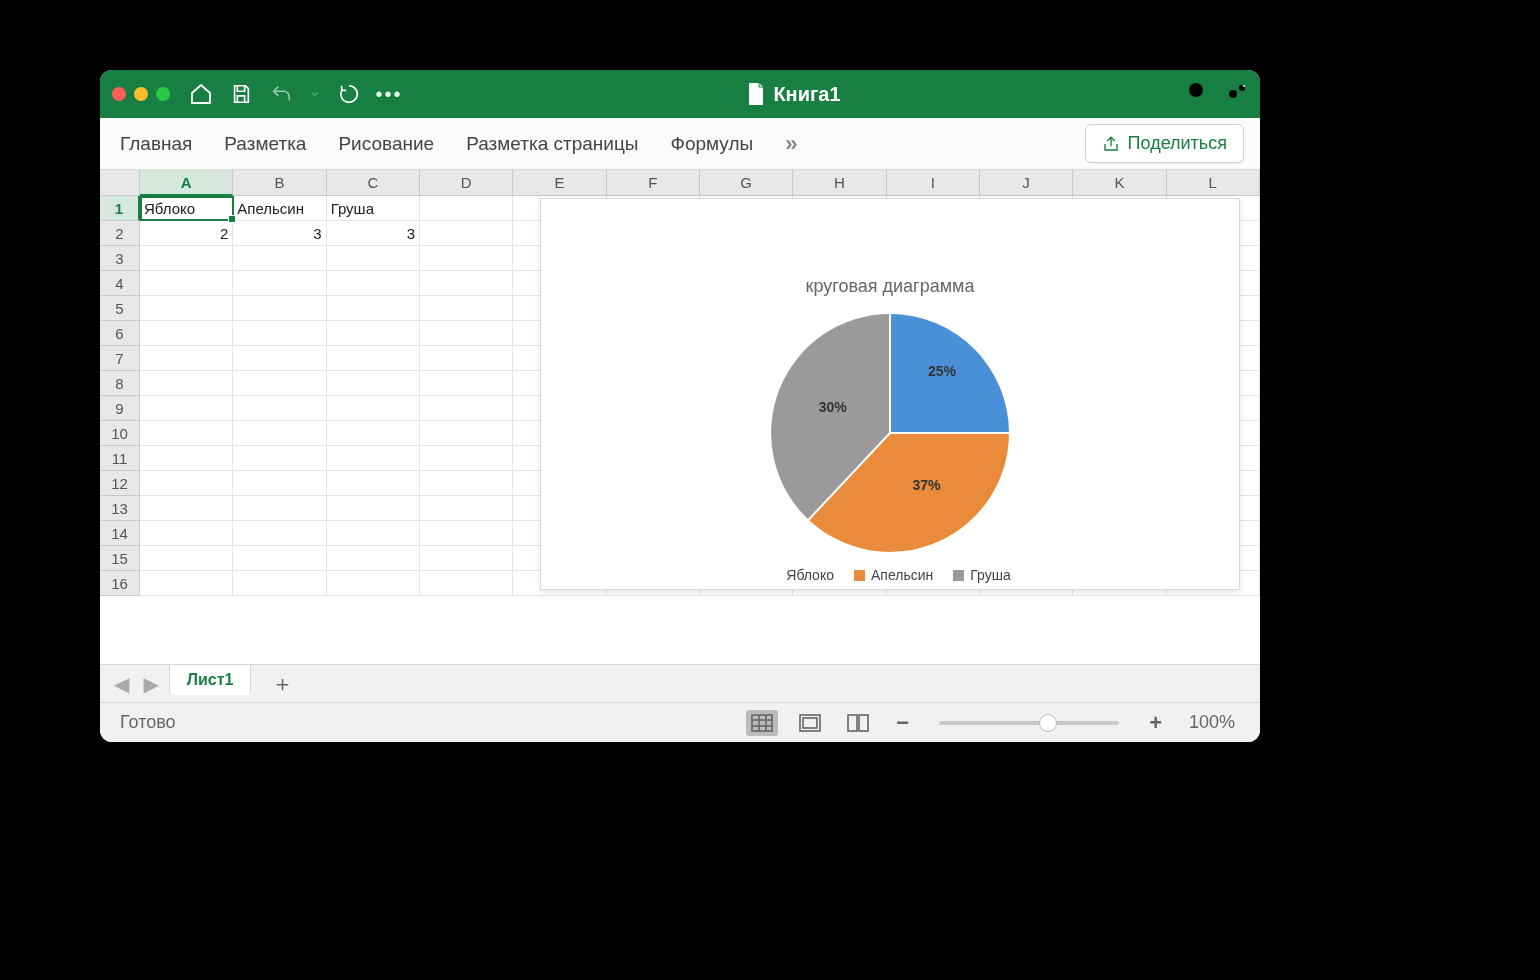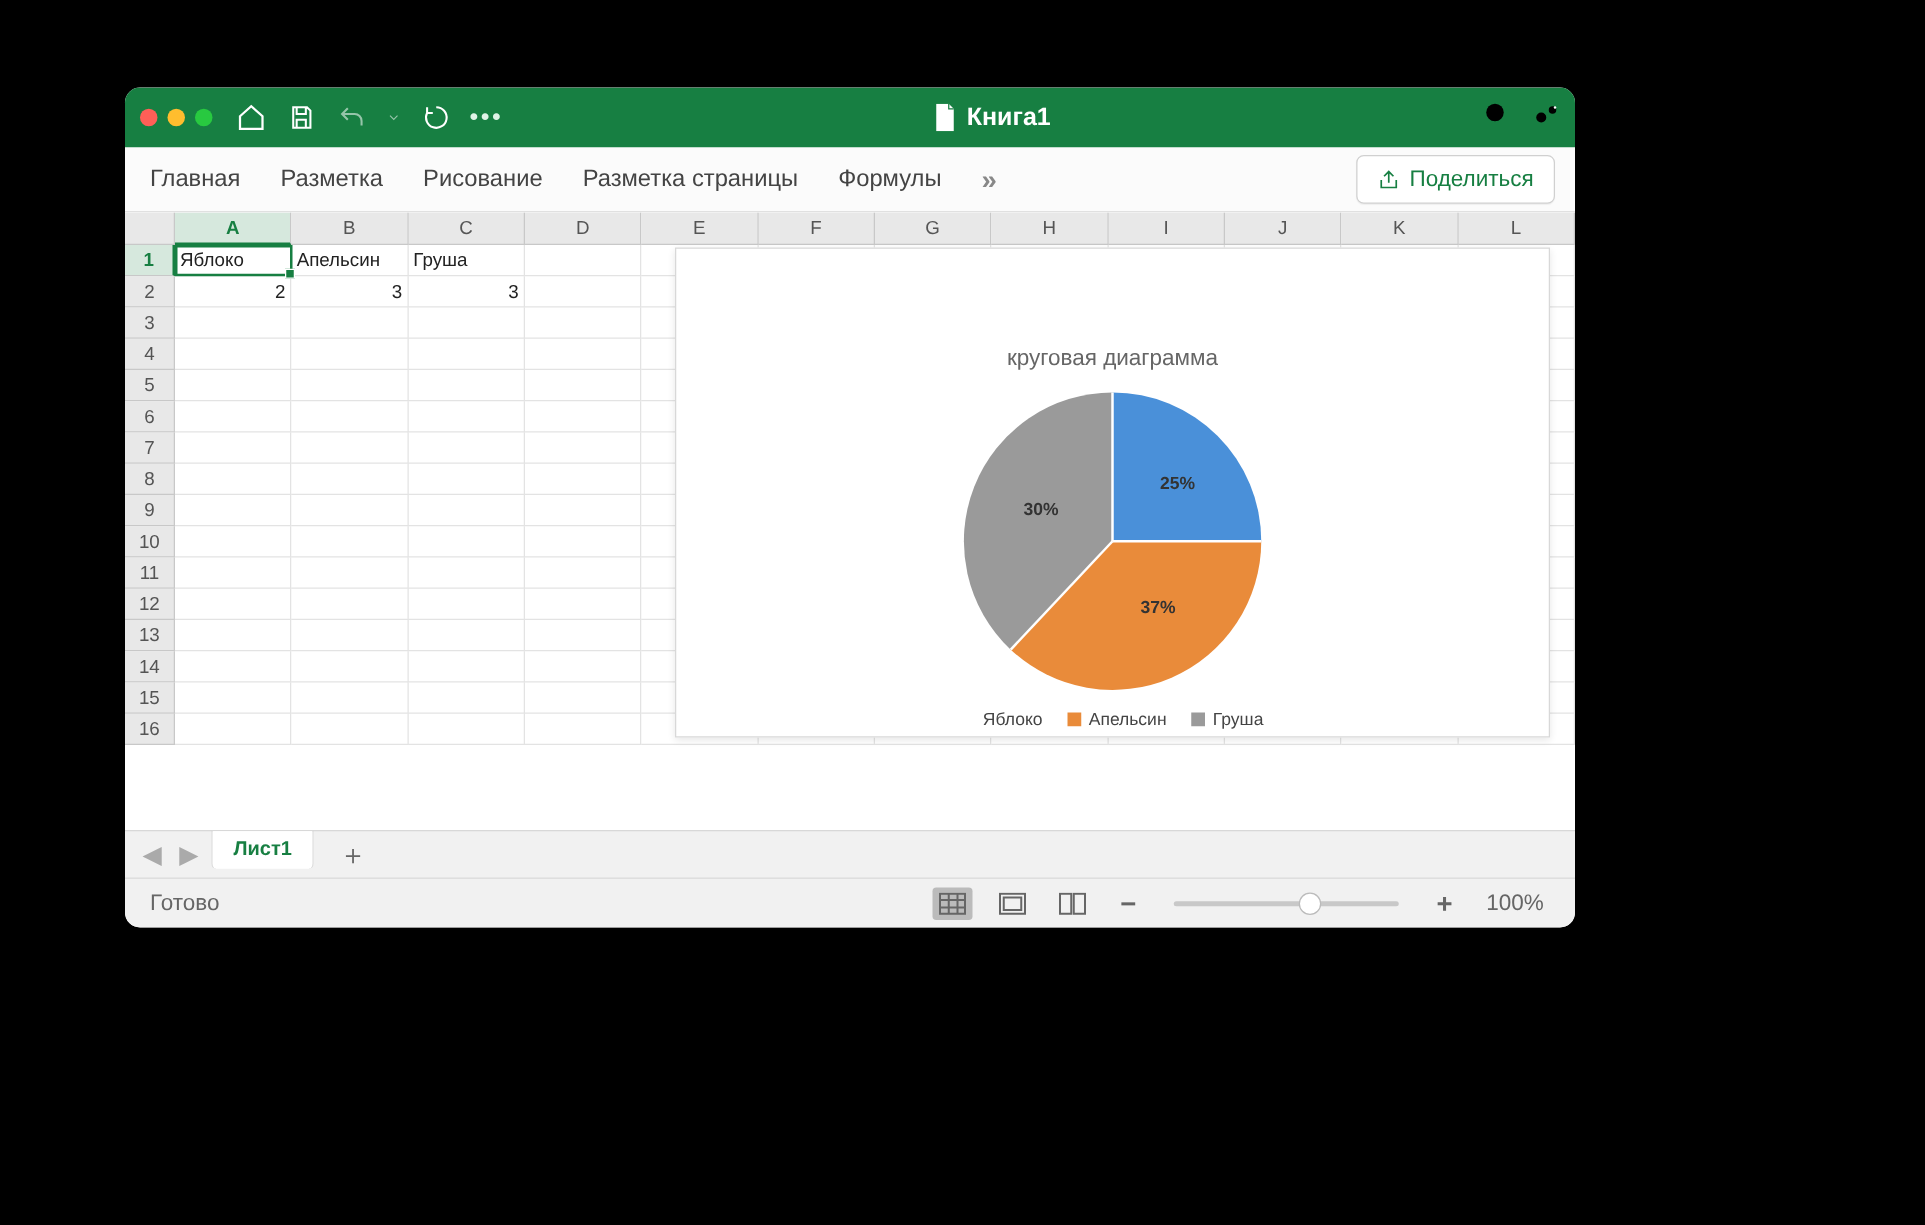--- a/index.html
+++ b/index.html
@@ -409,21 +409,21 @@
           <path d="M0 0 L0 -119 A119 119 0 0 1 119 0 Z" fill="#4a90d9"></path>
 
           <path d="M0 0 L119 0 A119 119 0 0 1 -81.4 86.7 Z" fill="#e98b3a"></path>
 
           <path d="M0 0 L-81.4 86.7 A119 119 0 0 1 0 -119 Z" fill="#9a9a9a"></path>
 
           <line x1="0" y1="0" x2="0" y2="-119" stroke="#fff" stroke-width="2"></line>
           <line x1="0" y1="0" x2="119" y2="0" stroke="#fff" stroke-width="2"></line>
           <line x1="0" y1="0" x2="-81.4" y2="86.7" stroke="#fff" stroke-width="2"></line>
         </svg>
-        <div class="pie-label" style="left:70%; top:26%;margin-top:15px;">25%</div>
+        <div class="pie-label" style="left:70%; top:26%;">25%</div>
         <div class="pie-label" style="left:64%; top:70%;">37%</div>
         <div class="pie-label" style="left:28%; top:40%;">30%</div>
       </div>
       <div class="legend">
         <div class="item">
             <span class="sw" style="#4a90d9"></span>
             <span>Яблоко</span>
           </div>
         <div class="item">
             <span class="sw" style="background:#e98b3a"></span>

